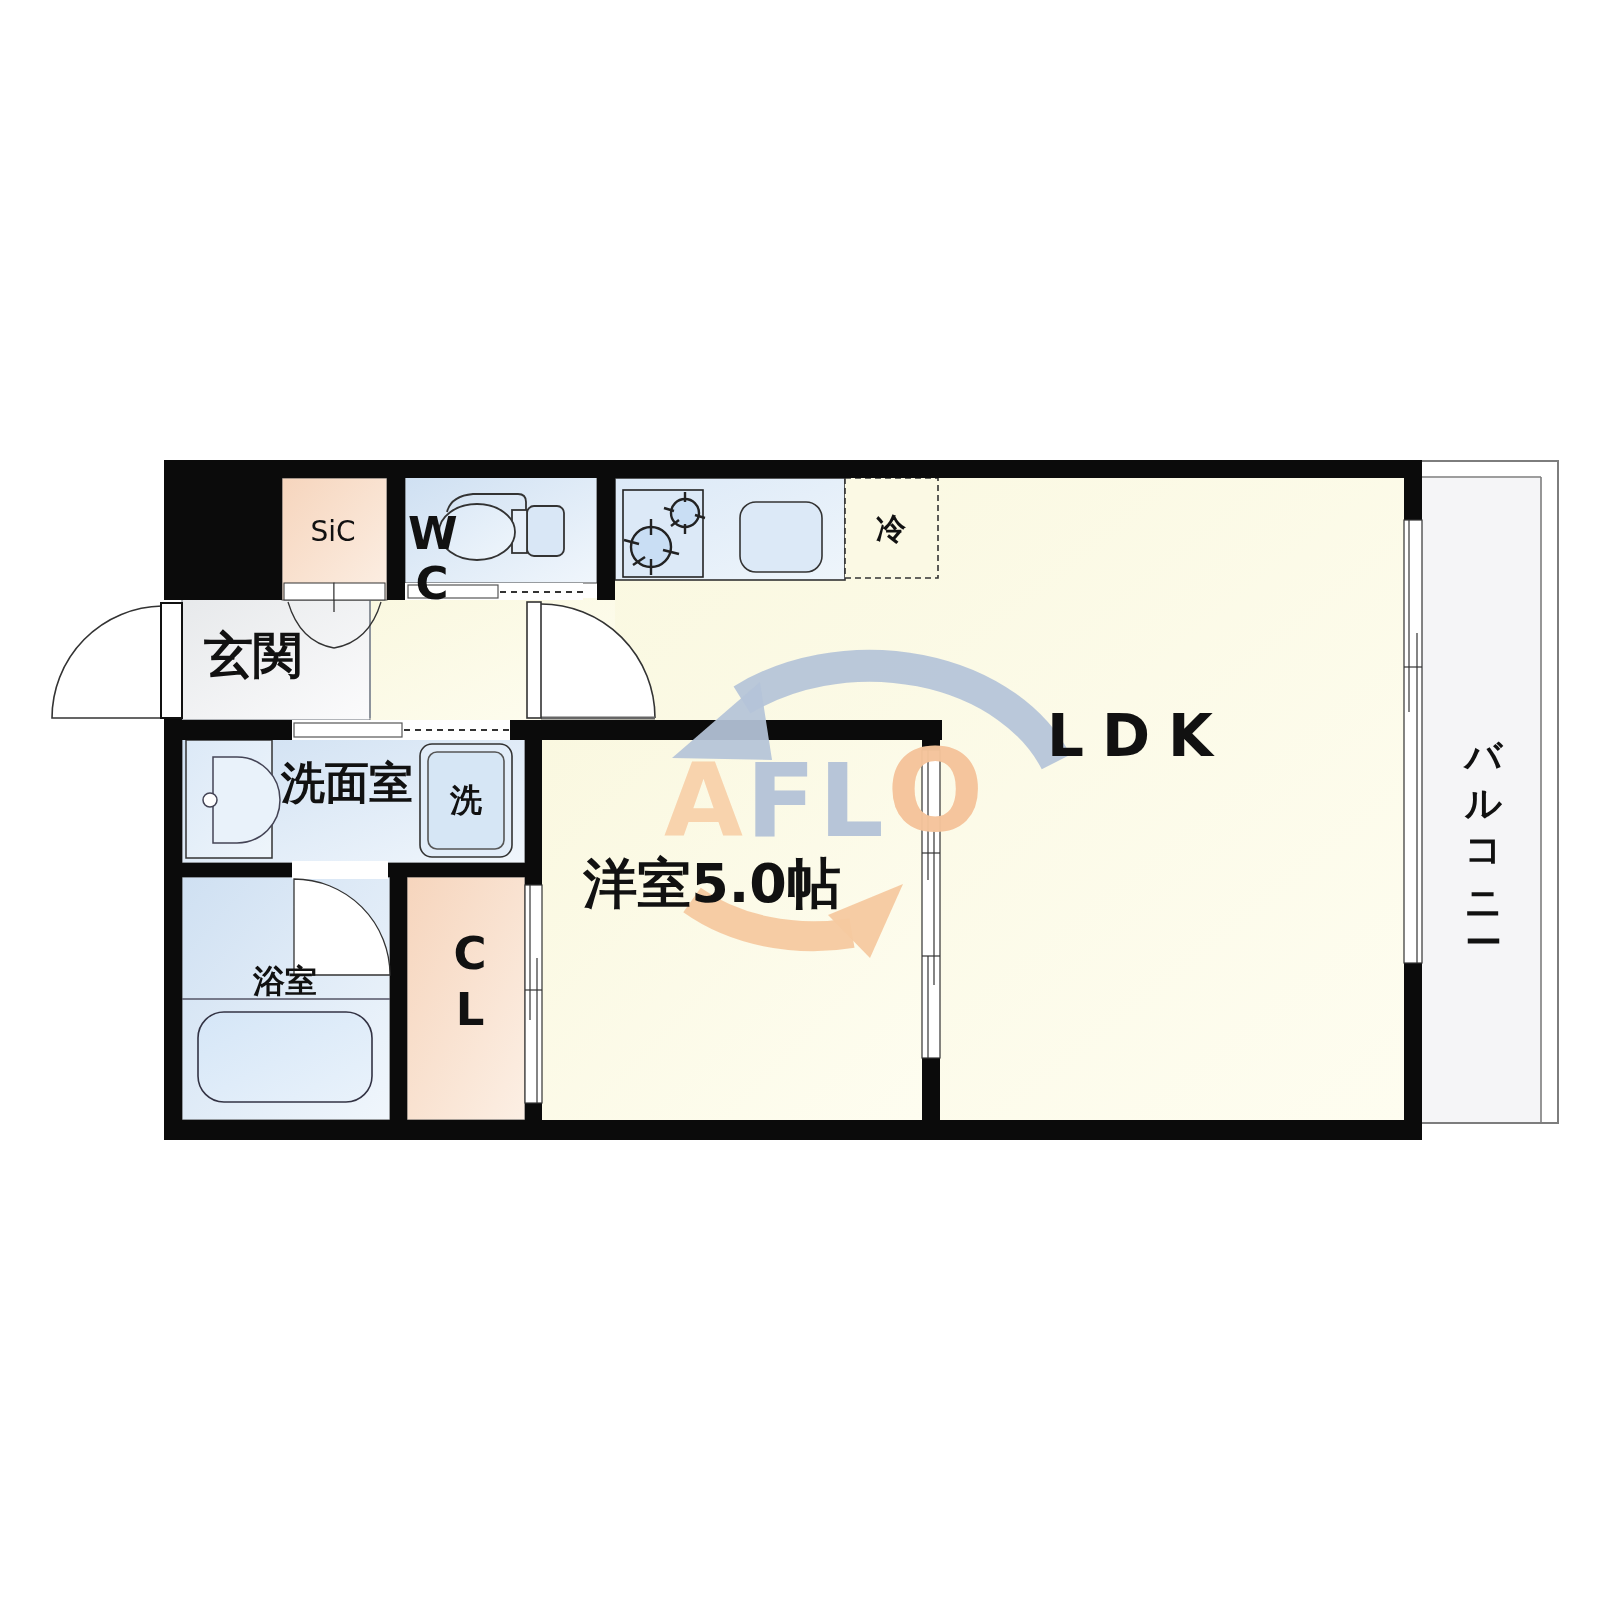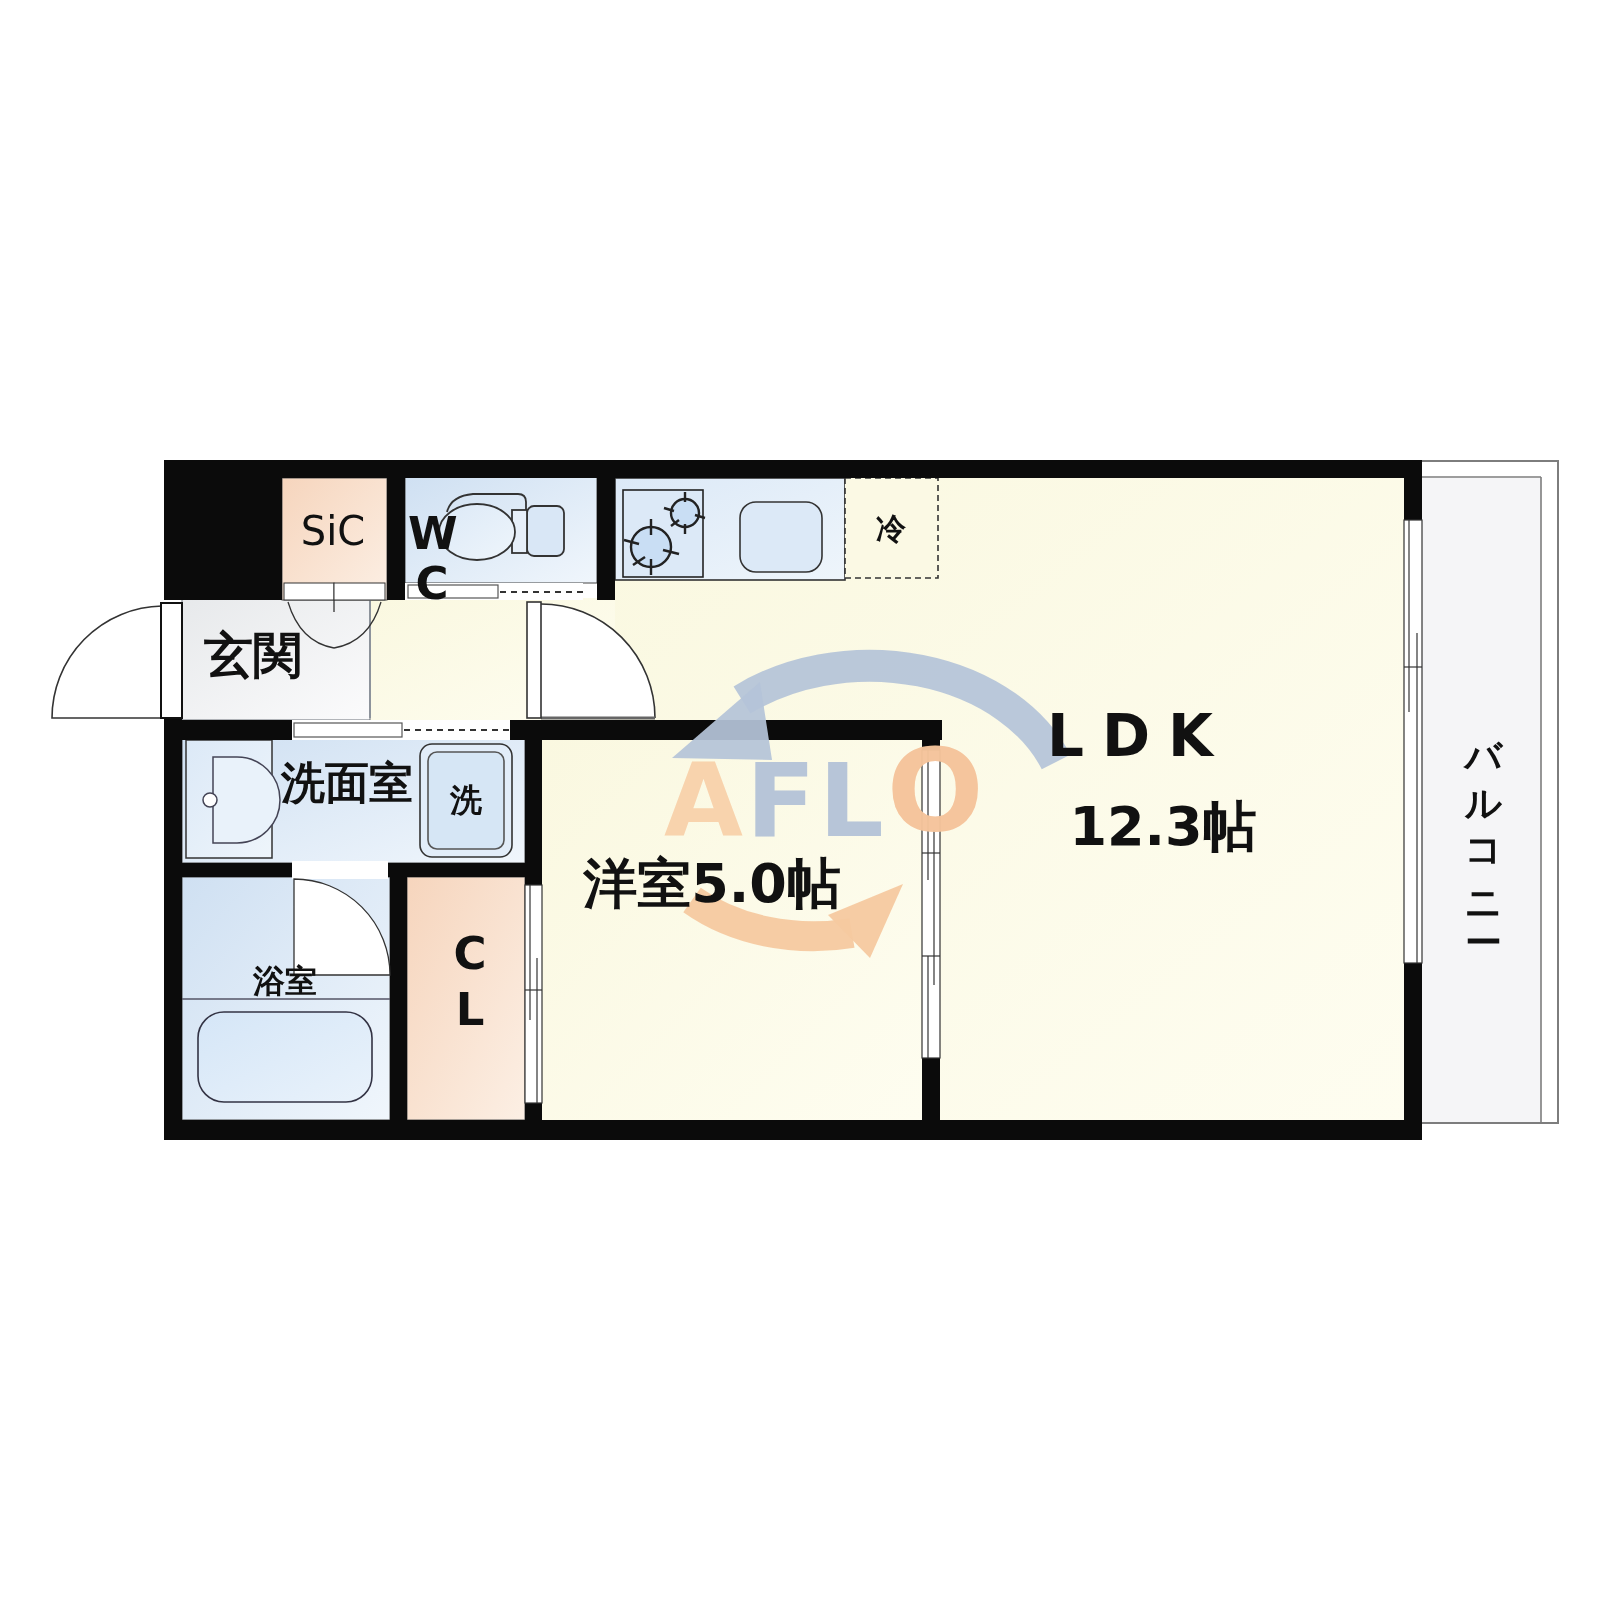--- a/index.html
+++ b/index.html
@@ -2,21 +2,21 @@
 <html><head>
 <meta charset="utf-8">
 <style>
   html,body{margin:0;padding:0;background:#ffffff;}
   #canvas{position:relative;width:1600px;height:1600px;background:#ffffff;overflow:hidden;
           font-family:"DejaVu Sans","Liberation Sans",sans-serif;}
   #plan-svg{position:absolute;left:0;top:0;}
   .label{position:absolute;transform:translate(-50%,-50%);color:#111;white-space:nowrap;
          font-family:"DejaVu Sans","Liberation Sans",sans-serif;}
   .lbl-entrance{font-size:49px;font-weight:600;}
-  .lbl-sic{font-size:40px;font-weight:500;}
+  .lbl-sic{font-size:28px;font-weight:500;}
   .lbl-wc{font-size:45px;font-weight:600;width:48px;white-space:normal;word-break:break-all;
           text-align:center;line-height:1.1;}
   .lbl-cl{font-size:45px;font-weight:600;width:42px;white-space:normal;word-break:break-all;
           text-align:center;line-height:1.25;}
   .lbl-washroom{font-size:44px;font-weight:600;}
   .lbl-washer{font-size:32px;font-weight:600;}
   .lbl-bathroom{font-size:32px;font-weight:700;margin-top:42px;}
   .lbl-western{font-size:54px;font-weight:600;}
   .lbl-ldk{font-size:58px;font-weight:600;letter-spacing:18px;}
   .lbl-ldk-size{font-size:54px;font-weight:600;}
@@ -227,16 +227,15 @@
 
   <div class="label lbl-entrance" style="left:253px;top:656px;">玄関</div>
   <div class="label lbl-sic" style="left:333px;top:531px;">SiC</div>
   <div class="label lbl-wc" style="left:432px;top:558px;">WC</div>
   <div class="label lbl-washroom" style="left:347px;top:783px;">洗面室</div>
   <div class="label lbl-washer" style="left:466px;top:801px;">洗</div>
   <div class="label lbl-bathroom" style="left:285px;top:940px;">浴室</div>
   <div class="label lbl-cl" style="left:448px;top:982px;margin-left:22px;">CL</div>
   <div class="label lbl-western" style="left:712px;top:884px;">洋室5.0帖</div>
   <div class="label lbl-ldk" style="left:1139px;top:736px;">LDK</div>
-  <div class="label lbl-ldk-size" style="left:1163px;top:827px;">12.3帖</div>
   <div class="label lbl-fridge" style="left:891px;top:529px;">冷</div>
   <div class="label lbl-balcony" style="left:1483px;top:823px;">バルコニー</div>
 </div>
 
 </body></html>

